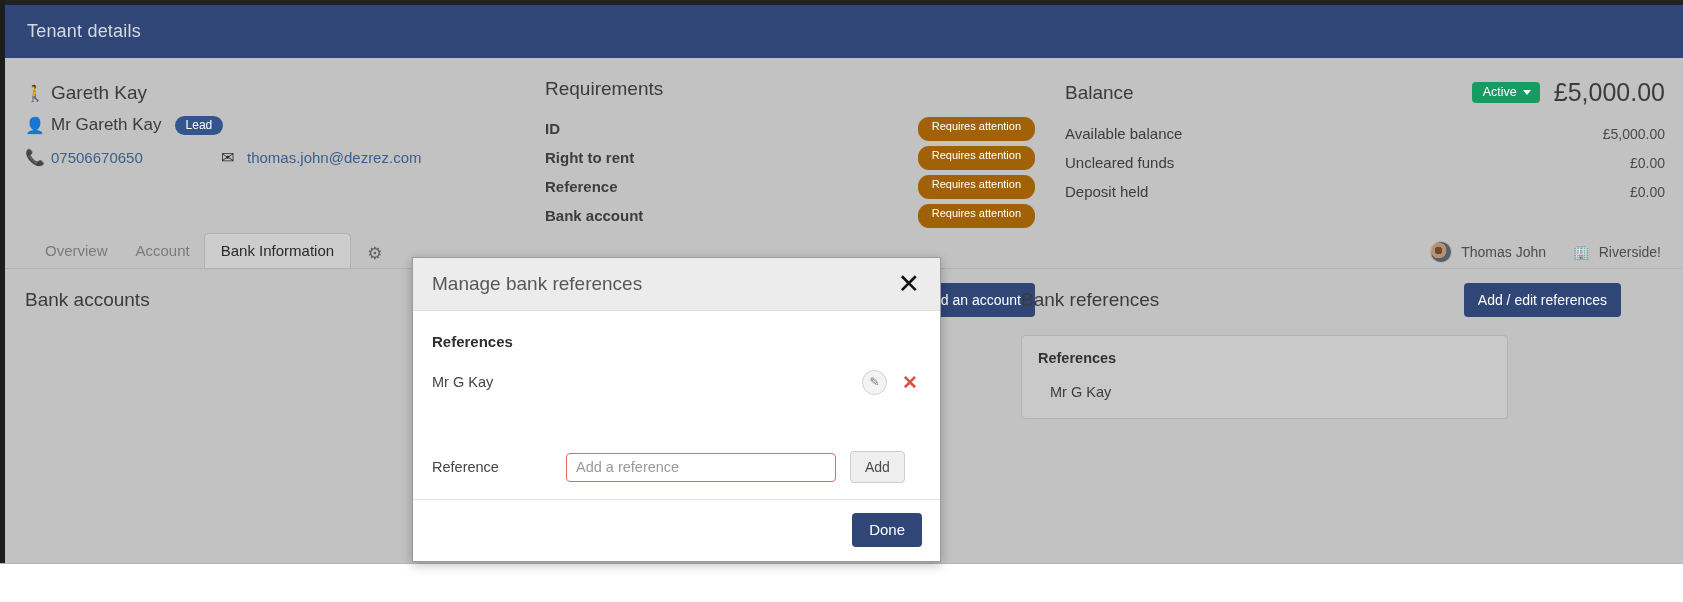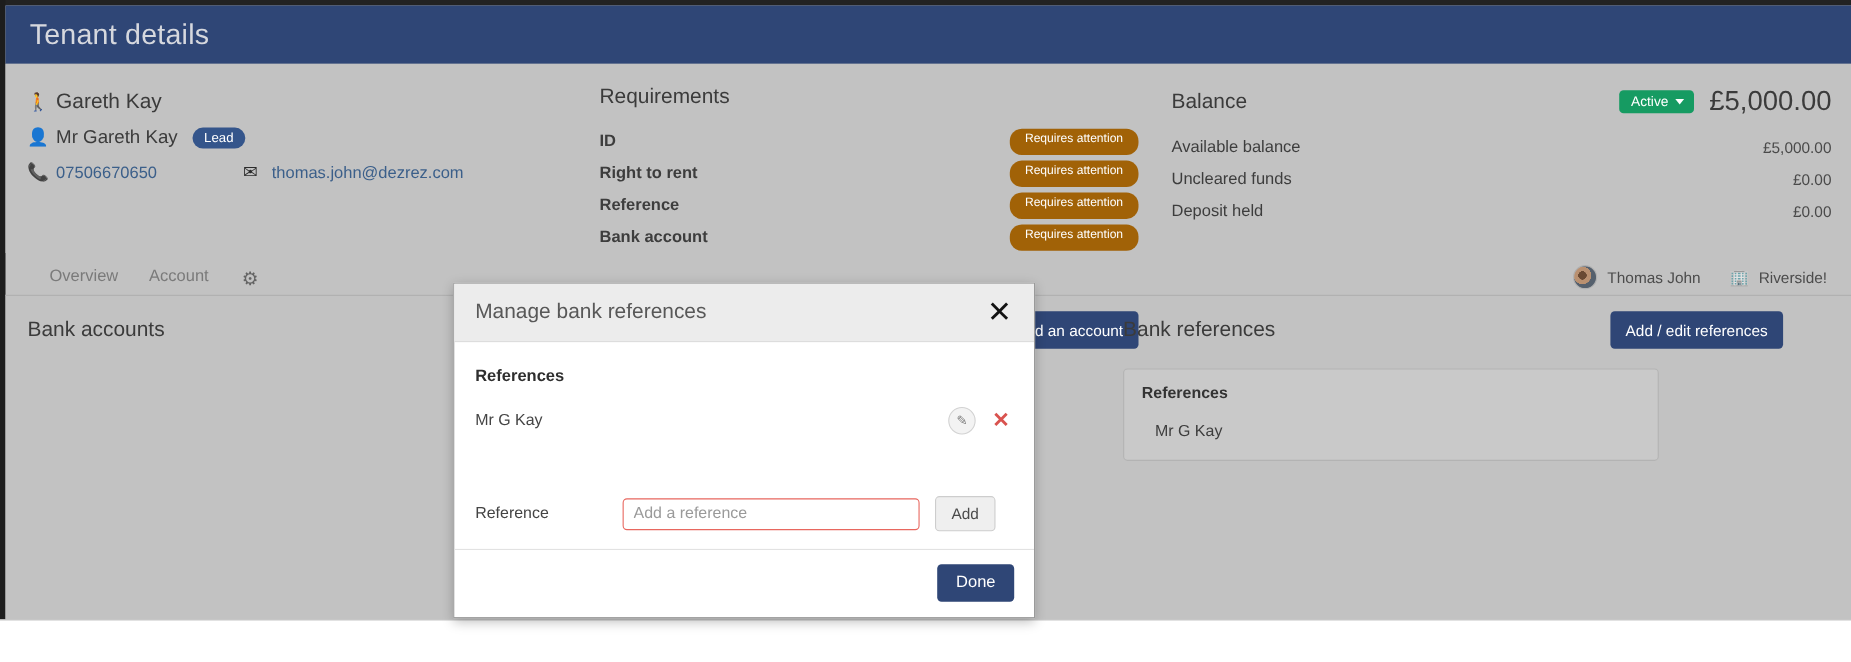--- a/index.html
+++ b/index.html
@@ -46,21 +46,21 @@
     left: 5px; top: 5px;
     width: 1678px; height: 53px;
     background: #2f4676;
     display: flex;
     align-items: center;
     justify-content: space-between;
     padding: 0 18px 0 22px;
   }
   .header-title {
     color: #d6d8de;
-    font-size: 26px;
+    font-size: 18px;
     font-weight: 400;
     letter-spacing: .2px;
     text-align: center;
   }
   .header-nav {
     display: flex;
     align-items: center;
     gap: 0px;
   }
   .header-nav a {
@@ -547,20 +547,21 @@
         <span class="bal-label">Deposit held</span>
         <span class="bal-value">£0.00</span>
       </div>
     </div>
   </div>
 
   <div class="tabbar">
     <div class="tabs">
       <div class="tab">Overview</div>
       <div class="tab">Account</div>
+      <div class="tab active">Bank Information</div>
       <div class="gear">⚙</div>
     </div>
     <div class="tabbar-right">
       <span class="who">
         <span class="avatar"></span>
         <span>Thomas John</span>
       </span>
       <span class="who">
         <span class="bld-icon">🏢</span>
         <span>Riverside!</span>

